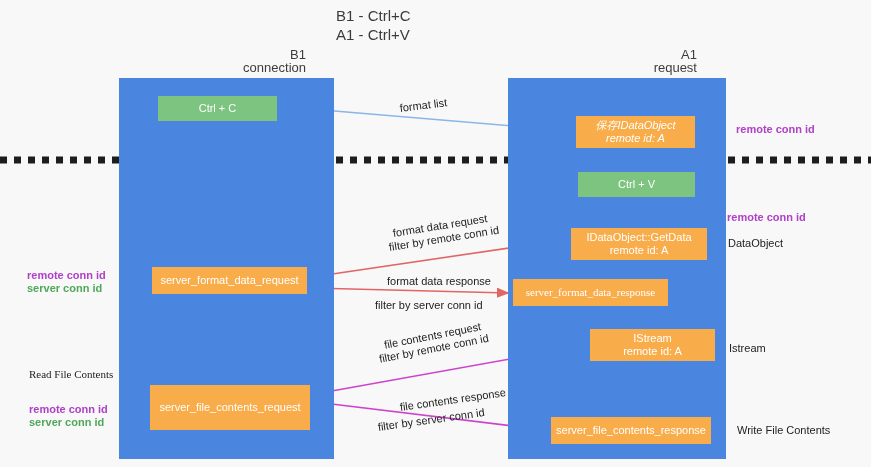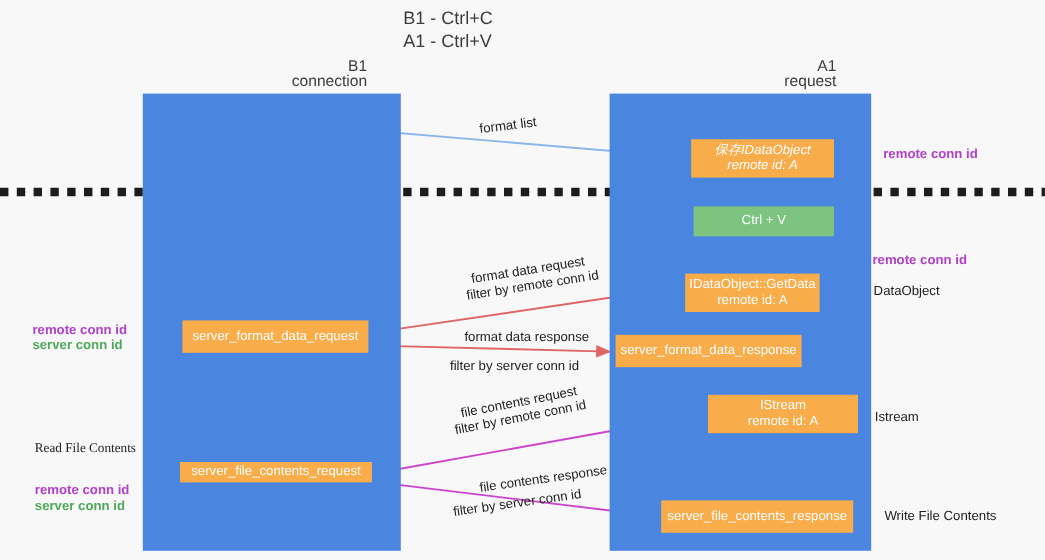--- a/index.html
+++ b/index.html
@@ -81,37 +81,38 @@
     <line x1="315" y1="402" x2="546" y2="430" stroke="#cc44cc" stroke-width="1.6" marker-end="url(#ah-mag)"></line>
 
     <line x1="0" y1="160" x2="871" y2="160" stroke="#1d1d1d" stroke-width="7" stroke-dasharray="7 7"></line>
   </svg>
 
   <div class="layer" id="box-layer">
 
     <div class="col" style="left:119px;top:78px;width:215px;height:381px;"></div>
     <div class="col" style="left:508px;top:78px;width:218px;height:381px;"></div>
 
+    <div class="node green" style="left: 158px; top: 96px; width: 119px; height: 25px; white-space: pre;">Ctrl + C</div>
 
     <div class="node orange" style="left: 576px; top: 116px; width: 119px; height: 32px; white-space: pre; font-style: italic;">保存IDataObject
 remote id: A</div>
 
     <div class="node green" style="left: 578px; top: 172px; width: 117px; height: 25px; white-space: pre;">Ctrl + V</div>
 
-    <div class="node orange" style="left: 571px; top: 228px; width: 112px; height: 32px; white-space: pre;">IDataObject::GetData
+    <div class="node orange" style="left: 571px; top: 228px; width: 136px; height: 32px; white-space: pre;">IDataObject::GetData
 remote id: A</div>
 
     <div class="node orange" style="left: 152px; top: 267px; width: 155px; height: 27px; white-space: pre;">server_format_data_request</div>
 
-    <div class="node orange" style="left: 513px; top: 279px; width: 155px; height: 27px; white-space: pre;">server_format_data_response</div>
+    <div class="node orange" style="left: 513px; top: 279px; width: 155px; height: 27px; white-space: pre; font-family: Liberation Serif, serif;">server_format_data_response</div>
 
     <div class="node orange" style="left: 590px; top: 329px; width: 125px; height: 32px; white-space: pre;">IStream
 remote id: A</div>
 
-    <div class="node orange" style="left: 150px; top: 385px; width: 160px; height: 17px; white-space: pre;">server_file_contents_request</div>
+    <div class="node orange" style="left: 150px; top: 385px; width: 160px; height: 45px; white-space: pre;">server_file_contents_request</div>
 
     <div class="node orange" style="left: 551px; top: 417px; width: 160px; height: 27px; white-space: pre;">server_file_contents_response</div>
   </div>
 
   <div class="layer" id="text-layer">
 
     <div class="title" style="left: 336px; top: 6px; width: 200px; white-space: pre;">B1 - Ctrl+C
 A1 - Ctrl+V</div>
 
     <div class="colhead" style="left: 146px; top: 48px; width: 160px; white-space: pre;">B1

